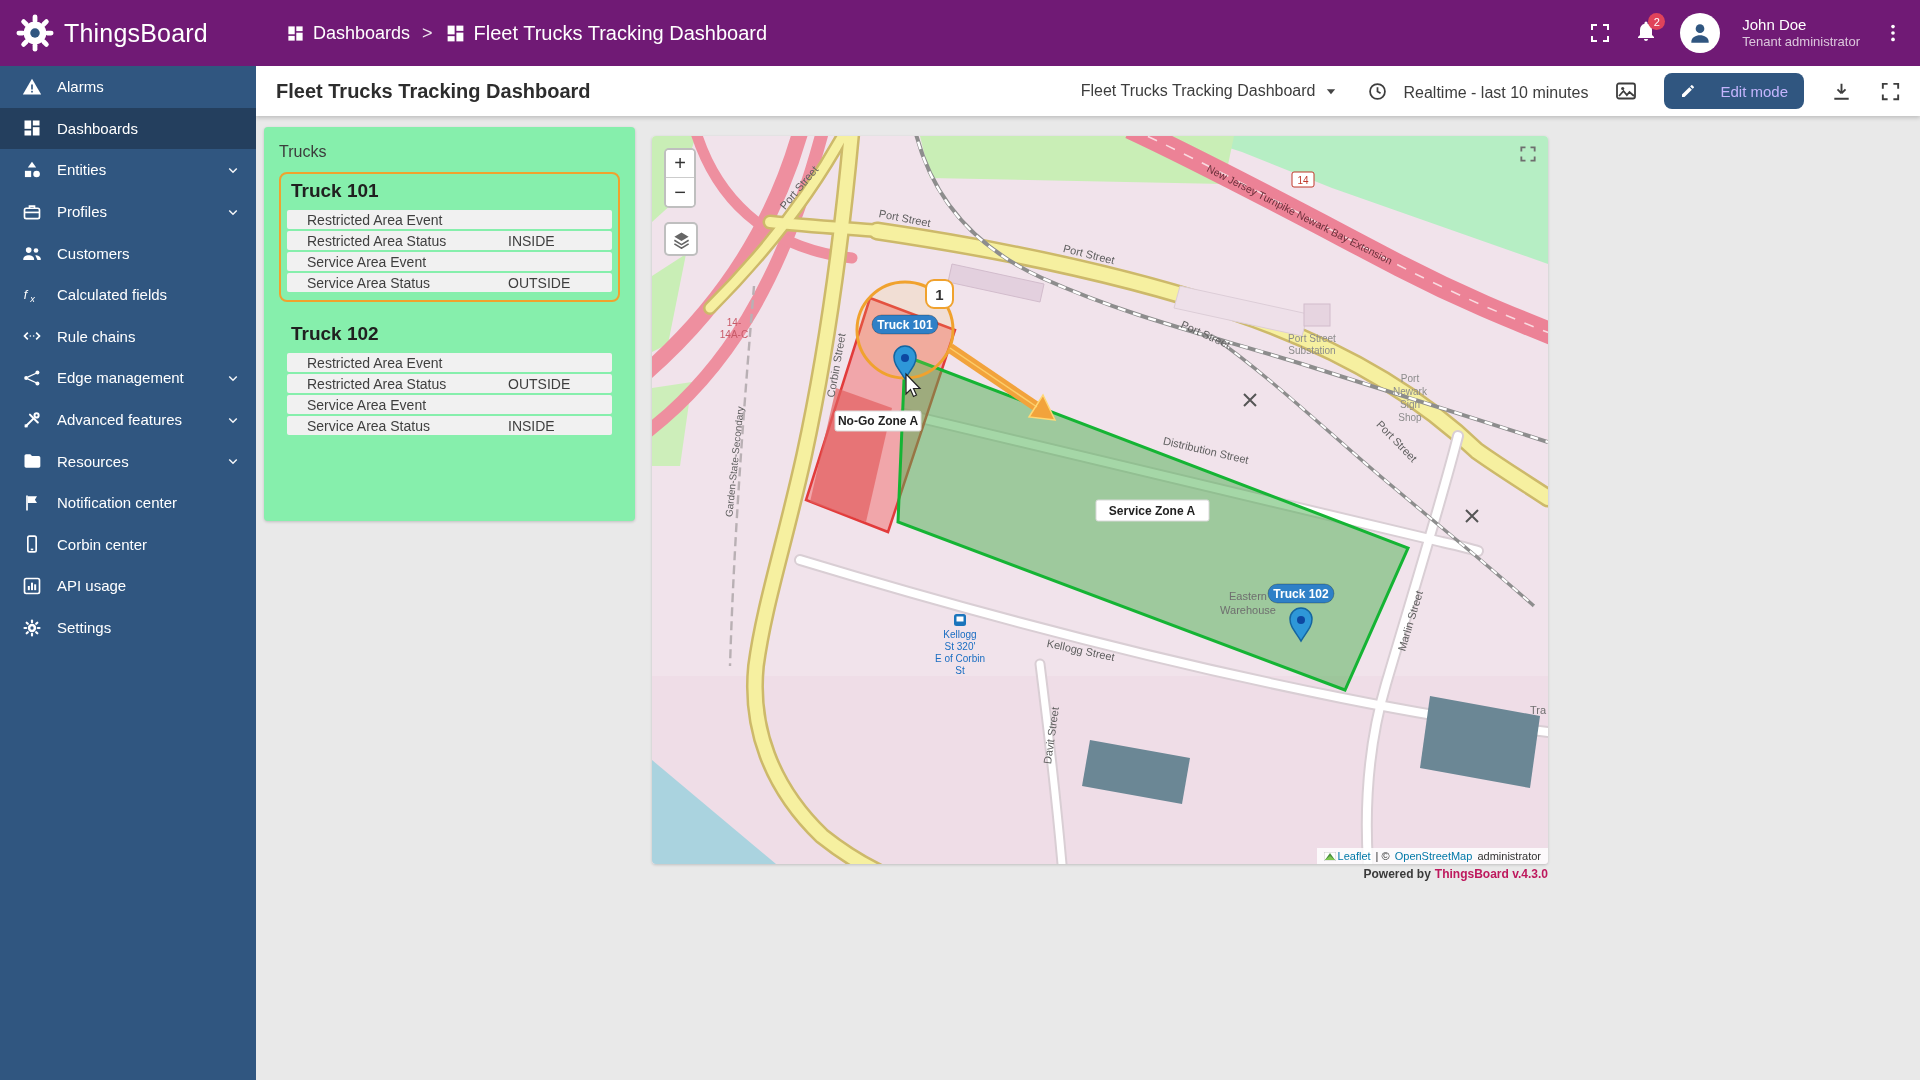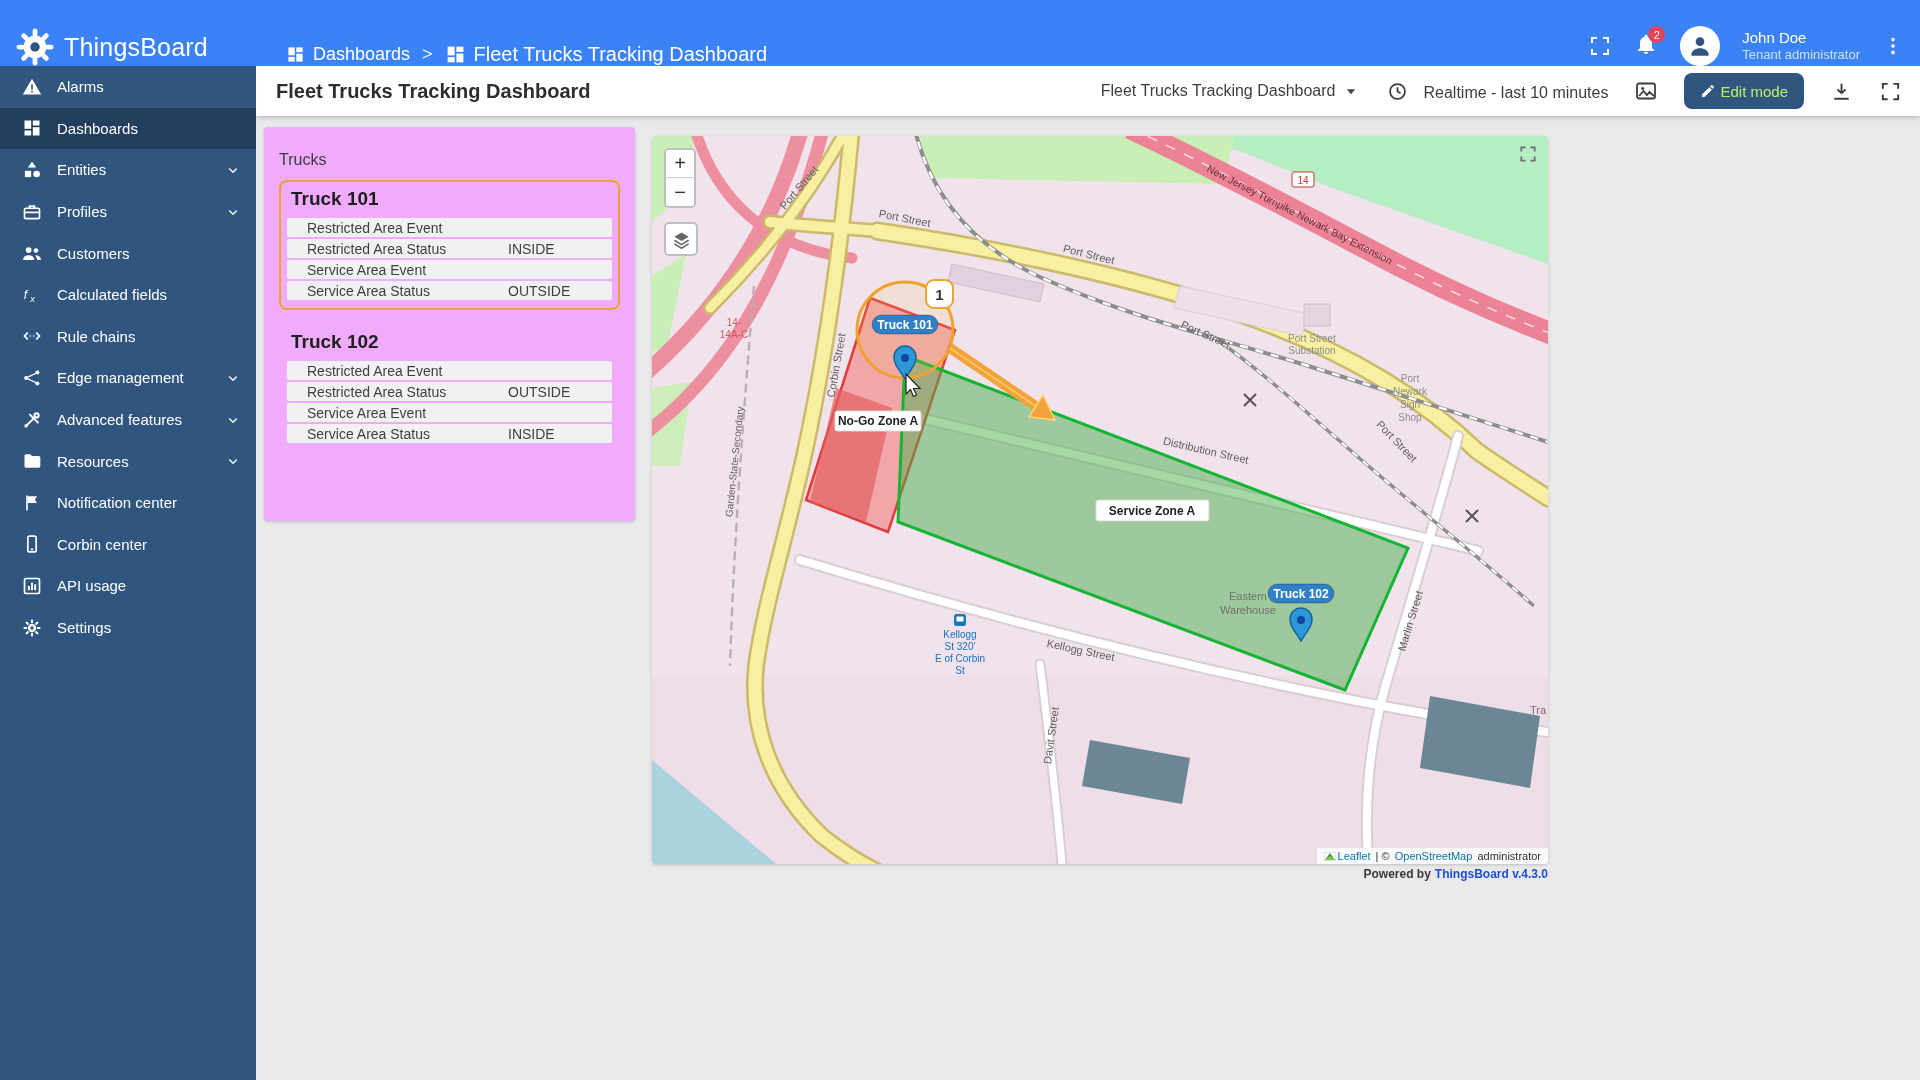--- a/index.html
+++ b/index.html
@@ -1,20 +1,20 @@
 <!DOCTYPE html>
 <html><head>
 <meta charset="utf-8">
 <style>
   *{box-sizing:border-box;margin:0;padding:0}
   html,body{width:1920px;height:1080px;overflow:hidden;font-family:"Liberation Sans",sans-serif}
   .screen{position:relative;width:1920px;height:1080px;background:#e9e9e9}
 
   
-  .header{position:absolute;top:0;left:0;width:1920px;height:66px;background:#3b82f6;display:flex;align-items:flex-end;color:#fff;z-index:30}
+  .header{position:absolute;top:0;left:0;width:1920px;height:66px;background:#701a75;display:flex;align-items:center;color:#fff;z-index:30}
   .logo{width:256px;display:flex;align-items:center;gap:10px;padding-left:16px;cursor:pointer}
   .logo-name{font-size:25px;letter-spacing:.2px}
   .crumbs{display:flex;align-items:center;gap:12px;margin-left:30px}
   .crumb{display:flex;align-items:center;gap:8px;font-size:18px}
   .crumb.current{font-size:20px}
   .crumb-sep{font-size:18px;opacity:.9}
   .hdr-right{margin-left:auto;display:flex;align-items:center;gap:22px;padding-right:16px}
   .bell-wrap{position:relative}
   .badge{position:absolute;top:-6px;right:-7px;min-width:17px;height:17px;border-radius:9px;background:#e0435a;color:#fff;font-size:11px;display:flex;align-items:center;justify-content:center;padding:0 4px}
   .avatar{width:40px;height:40px;border-radius:50%;background:#fff;display:flex;align-items:center;justify-content:center}
@@ -30,48 +30,48 @@
   .sicon{width:20px;height:20px;flex:0 0 20px}
   .chev{width:18px;height:18px;margin-left:auto;opacity:.95}
   .slabel{white-space:nowrap}
 
   
   .toolbar{position:absolute;left:256px;top:66px;width:1664px;height:50px;background:#fff;display:flex;align-items:center;box-shadow:0 2px 4px rgba(0,0,0,.18);z-index:10}
   .tb-title{font-size:20px;font-weight:700;color:#2d2d2d;margin-left:20px}
   .tb-right{margin-left:auto;display:flex;align-items:center;gap:26px;padding-right:18px;color:#3d3d3d}
   .dash-select{display:flex;align-items:center;gap:6px;font-size:16px;cursor:pointer}
   .timewindow{display:flex;align-items:flex-end;gap:15px;font-size:16px;cursor:pointer}
-  .edit-btn{display:flex;align-items:center;gap:4px;background:#305680;color:#bef264;border:none;border-radius:8px;height:36px;padding:0 16px;font-size:15px;cursor:pointer;font-family:inherit}
+  .edit-btn{display:flex;align-items:center;gap:24px;background:#305680;color:#c4b5fd;border:none;border-radius:8px;height:36px;padding:0 16px;font-size:15px;cursor:pointer;font-family:inherit}
 
   
   .content{position:absolute;left:256px;top:116px;width:1664px;height:964px;background:#e9e9e9}
 
   
-  .trucks-card{position:absolute;left:8px;top:11px;width:371px;height:394px;background:#f0abfc;border-radius:4px;box-shadow:0 1px 3px rgba(0,0,0,.18);padding:24px 15px}
+  .trucks-card{position:absolute;left:8px;top:11px;width:371px;height:394px;background:#86efac;border-radius:4px;box-shadow:0 1px 3px rgba(0,0,0,.18);padding:16px 15px}
   .trucks-title{font-size:16px;color:#3c3c3c;margin-bottom:11px}
   .truck-block{border:2px solid transparent;border-radius:8px;padding:4px 6px 8px;margin-bottom:13px;cursor:pointer}
   .truck-block.selected{border-color:#f0a22e}
   .truck-name{font-size:19px;font-weight:700;color:#202020;margin:2px 0 8px 4px}
   .truck-rows{display:flex;flex-direction:column;gap:2px}
   .t-row{display:grid;grid-template-columns:1fr 104px;align-items:center;background:#f1f1f1;border-radius:2px;height:19px;padding-left:20px;font-size:14px;color:#3f3f3f}
   .t-val{color:#3f3f3f}
 
   
   .map-card{position:absolute;left:396px;top:20px;width:896px;height:728px;background:#fff;border-radius:4px;box-shadow:0 1px 3px rgba(0,0,0,.18);overflow:hidden}
   .map-svg{position:absolute;inset:0;width:896px;height:728px}
   .map-zoom{position:absolute;left:12px;top:12px;width:32px;background:#fff;border:2px solid rgba(0,0,0,.25);border-radius:5px;overflow:hidden;z-index:5}
   .map-zoom button{display:block;width:28px;height:28px;background:#fff;border:none;font-size:20px;color:#333;cursor:pointer;font-family:inherit}
   .map-zoom button:first-child{border-bottom:1px solid #ccc}
   .map-layers{position:absolute;left:12px;top:86px;width:34px;height:34px;background:#fff;border:2px solid rgba(0,0,0,.25);border-radius:5px;display:flex;align-items:center;justify-content:center;cursor:pointer;z-index:5}
   .map-fs{position:absolute;right:10px;top:8px;z-index:5;cursor:pointer}
   .map-attr{position:absolute;right:0;bottom:0;background:rgba(255,255,255,.82);font-size:11px;color:#333;padding:2px 7px;z-index:5;display:flex;align-items:center;gap:2px;white-space:pre}
   .map-attr a{color:#0078A8;text-decoration:none;cursor:pointer}
 
   .powered{position:absolute;left:396px;top:751px;width:896px;text-align:right;font-size:12px;font-weight:700;color:#3a3a3a}
-  .powered .ver{color:#1d4ed8;margin-left:4px;cursor:pointer}
+  .powered .ver{color:#be185d;margin-left:4px;cursor:pointer}
 
   svg text{font-family:"Liberation Sans",sans-serif}
 </style>
 </head>
 <body>
 
 <div class="screen">
 
   <div class="header">
     <div class="logo">

